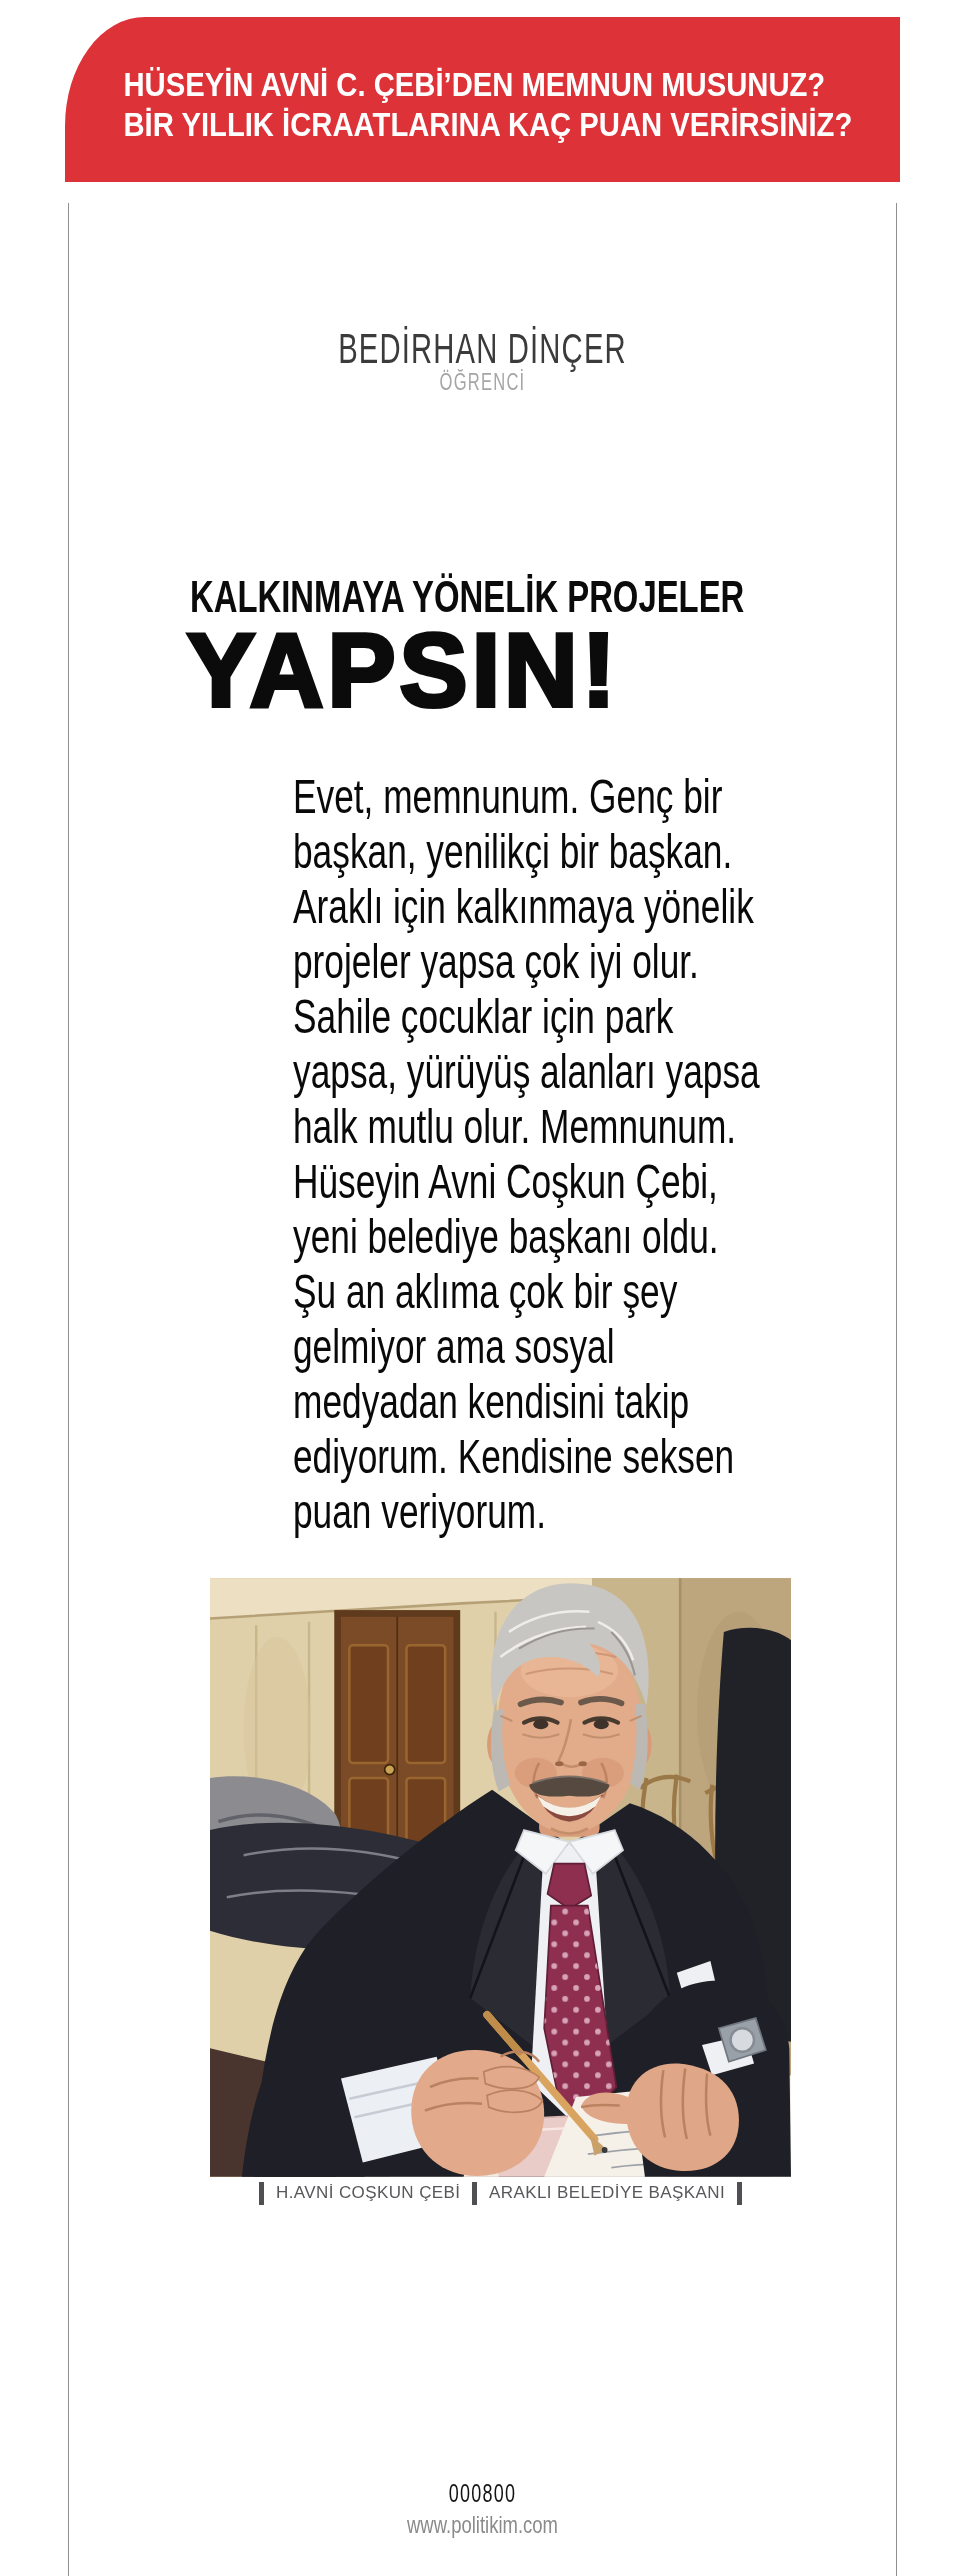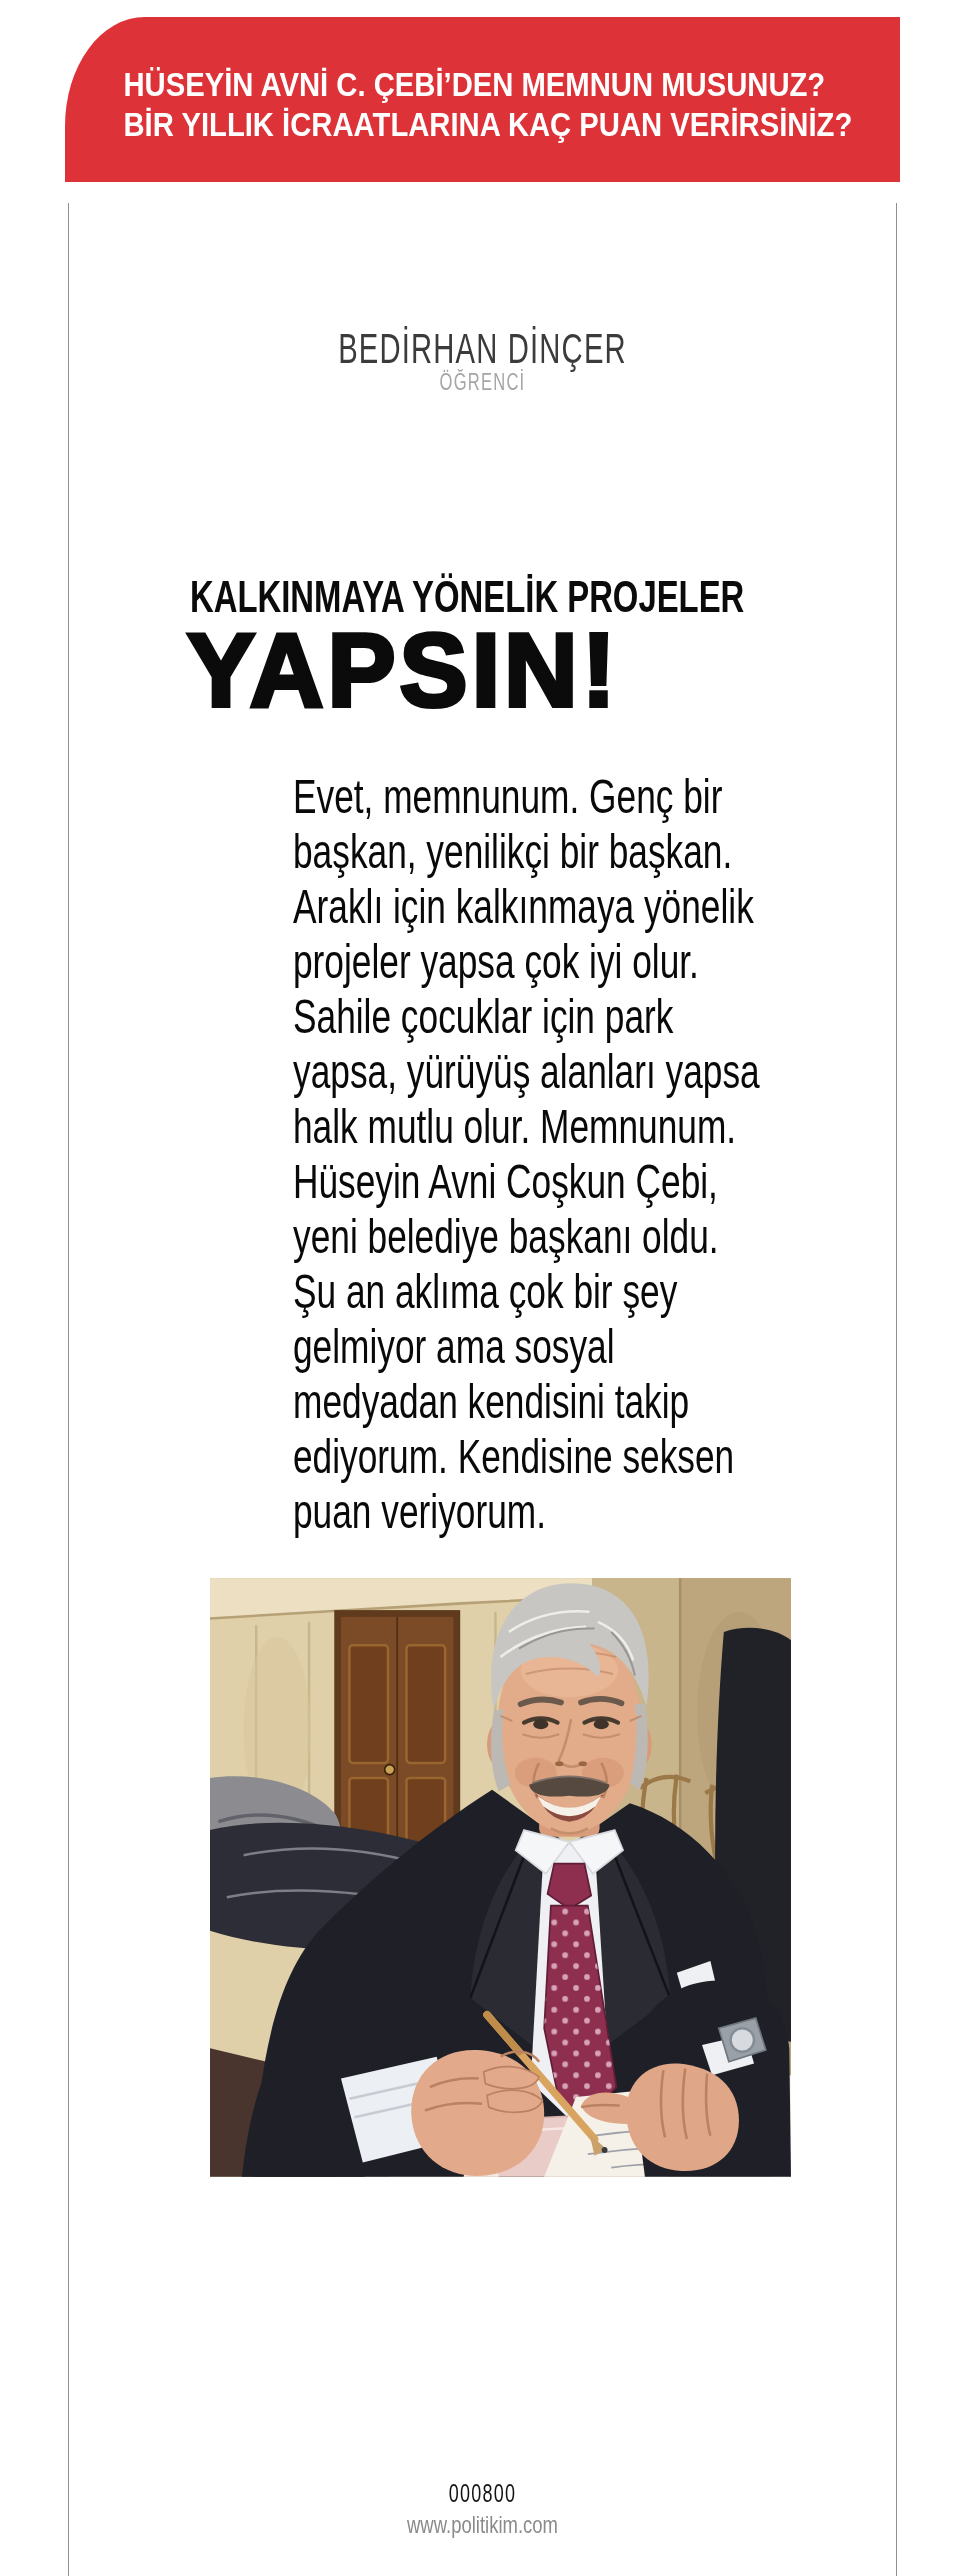--- a/index.html
+++ b/index.html
@@ -223,19 +223,26 @@
         <line x1="330" y1="520" x2="458" y2="668" stroke="#d9a45f" stroke-width="9" stroke-linecap="round"></line>
         <line x1="330" y1="520" x2="368" y2="564" stroke="#c08c4a" stroke-width="9" stroke-linecap="round"></line>
         <polygon points="452,662 472,680 458,688" fill="#caa16a"></polygon>
         <circle cx="470" cy="681" r="3.5" fill="#3b3b3b"></circle>
         <path d="M326,588 C348,578 374,580 392,594 C386,610 354,612 328,602 Z" fill="#e2aa8a" stroke="#bb8261" stroke-width="2"></path>
         <path d="M330,616 C354,606 380,608 396,622 C390,638 356,640 332,630 Z" fill="#e2aa8a" stroke="#bb8261" stroke-width="2"></path>
         <path d="M346,570 C362,560 382,562 392,576" stroke="#bb8261" stroke-width="3" fill="none"></path>
       </svg>
     </div>
 
+    <div class="caption">
+      <span class="bar"></span>
+      <span>H.AVNİ COŞKUN ÇEBİ</span>
+      <span class="bar"></span>
+      <span>ARAKLI BELEDİYE BAŞKANI</span>
+      <span class="bar"></span>
+    </div>
 
     <div class="footer-code">000800</div>
     <div class="footer-site">www.politikim.com</div>
 
   </div>
 </div>
 
 
 </body></html>

